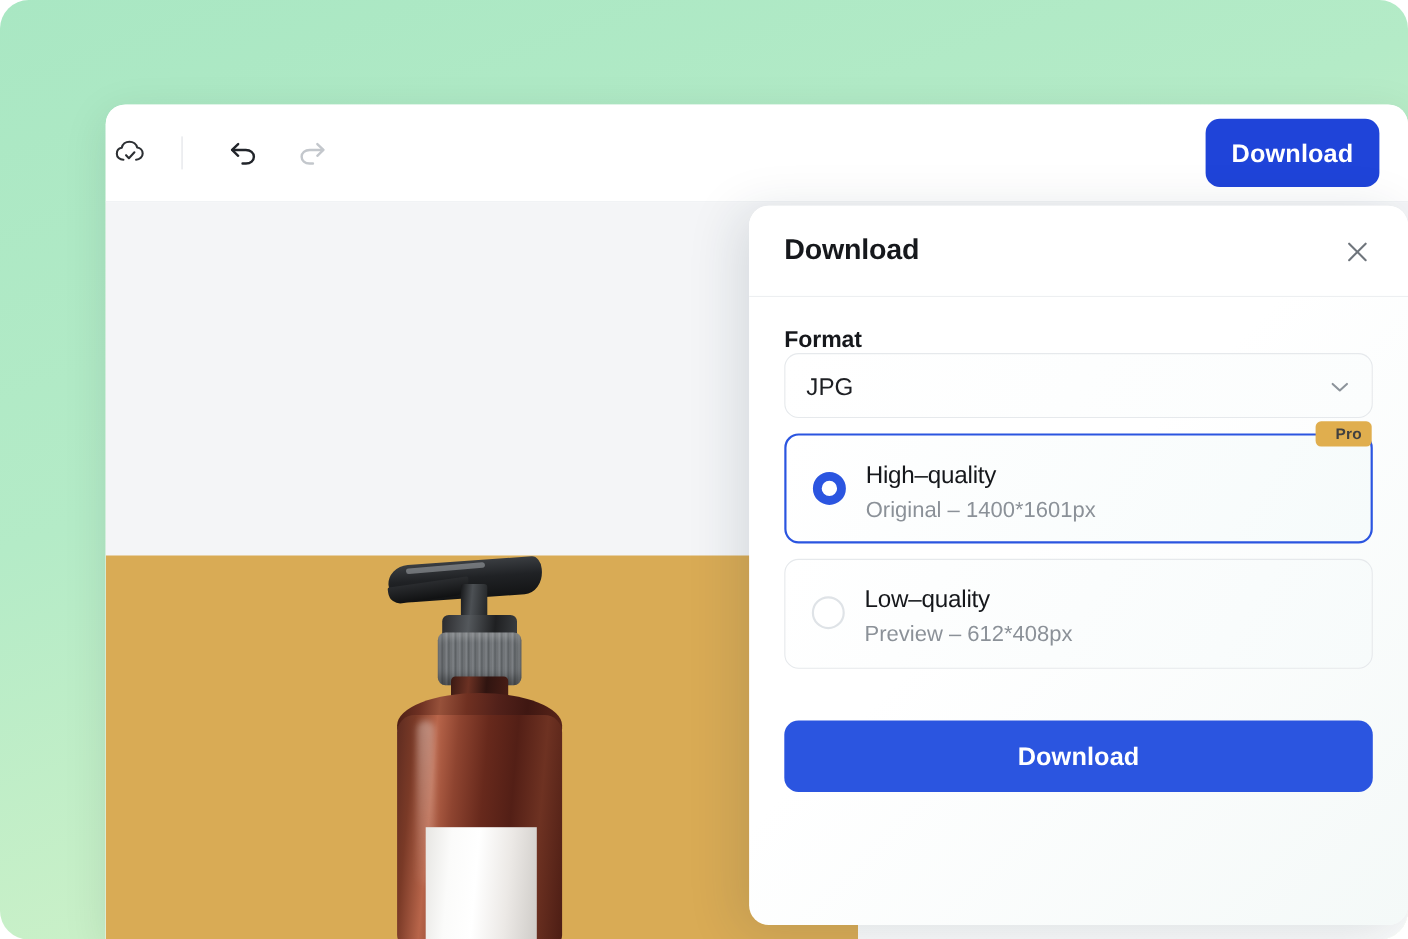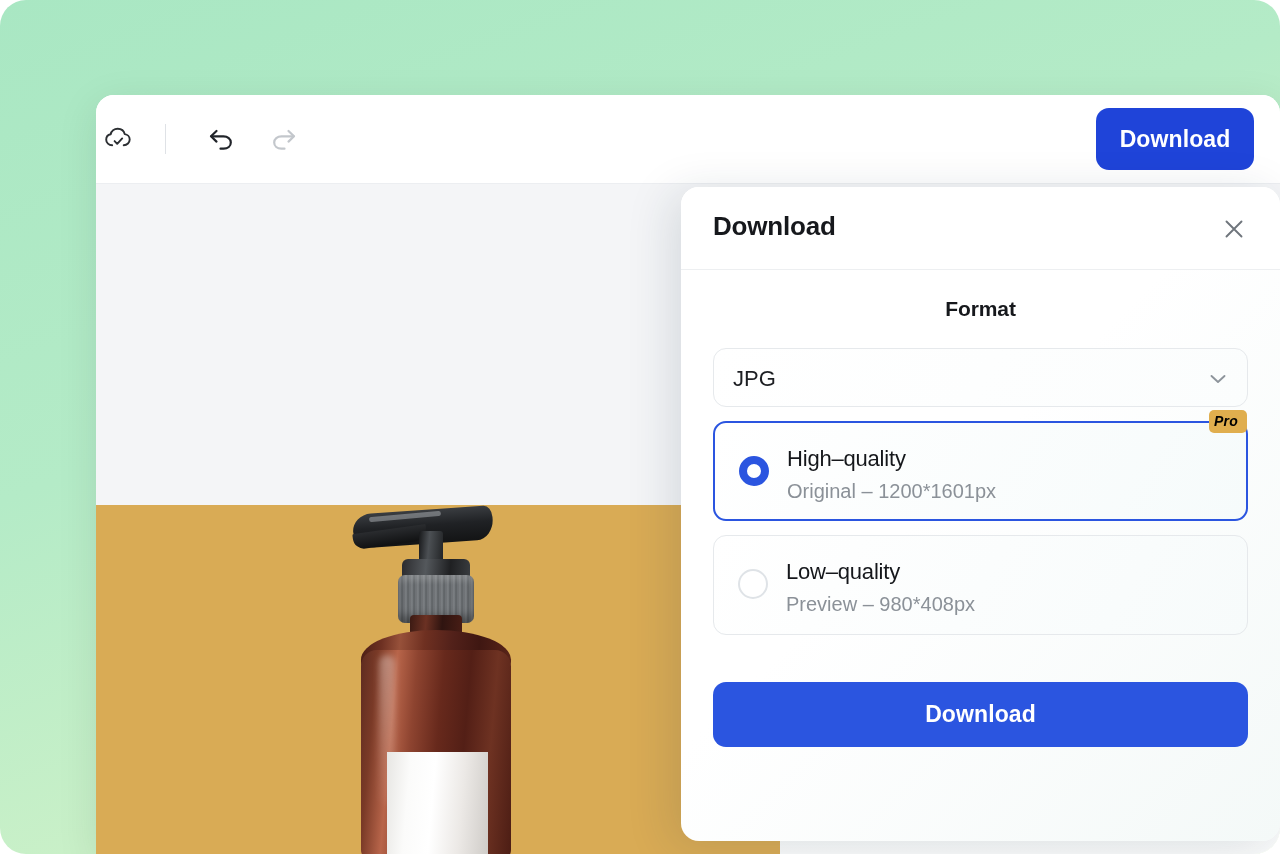--- a/index.html
+++ b/index.html
@@ -237,26 +237,26 @@
   }
 
   #dialog-body { position: relative; padding: 0 32px; }
 
   .section-label {
     font-size: 21px;
     font-weight: bold;
     color: #16181c;
     letter-spacing: -0.1px;
   }
-  #format-label { margin-top: 27px; text-align: center; }
+  #format-label { margin-top: 27px; }
   #quality-label { margin-top: 30px; }
 
   #format-select {
     position: relative;
-    margin-top: 27px;
+    margin-top: 0;
     height: 59px;
     border: 1px solid #e6e9ec;
     border-radius: 13px;
     background: linear-gradient(120deg, #ffffff 0%, #fbfdfd 100%);
     cursor: pointer;
   }
   #format-select-value {
     position: absolute;
     left: 19px; top: 17px;
     font-size: 22px;
@@ -306,25 +306,24 @@
     position: absolute;
     left: 72px; top: 57px;
     font-size: 20px;
     color: #8b9198;
   }
 
   #pro-badge {
     position: absolute;
     right: -1px; top: -13px;
     background: #e0ae4e;
-    color: #000000;
+    color: #404040;
     font-size: 14px;
     font-weight: bold;
-    font-style: italic;
-    padding: 3px 9px 4px 5px;
+    padding: 3px 9px 4px 18px;
     border-radius: 5px;
     letter-spacing: 0.2px;
   }
 
   #dialog-download-button {
     margin-top: 47px;
     width: 100%;
     height: 65px;
     background: #2b55e0;
     color: #ffffff;
@@ -415,26 +414,26 @@
           <svg width="22" height="20" viewBox="0 0 22 20" fill="none">
             <path d="M4.5 7l6.5 6 6.5-6" stroke="#8d949b" stroke-width="1.9" stroke-linecap="round" stroke-linejoin="round"></path>
           </svg>
         </div>
       </div>
 
 
       <div class="quality-option selected">
         <div class="radio-outer"></div>
         <div class="opt-title">High–quality</div>
-        <div class="opt-sub">Original – 1200*1601px</div>
+        <div class="opt-sub">Original – 1400*1601px</div>
         <div id="pro-badge">Pro</div>
       </div>
 
       <div class="quality-option">
         <div class="radio-outer"></div>
         <div class="opt-title">Low–quality</div>
-        <div class="opt-sub">Preview – 980*408px</div>
+        <div class="opt-sub">Preview – 612*408px</div>
       </div>
 
       <button id="dialog-download-button">Download</button>
     </div>
   </div>
 </div>
 
 </body></html>

